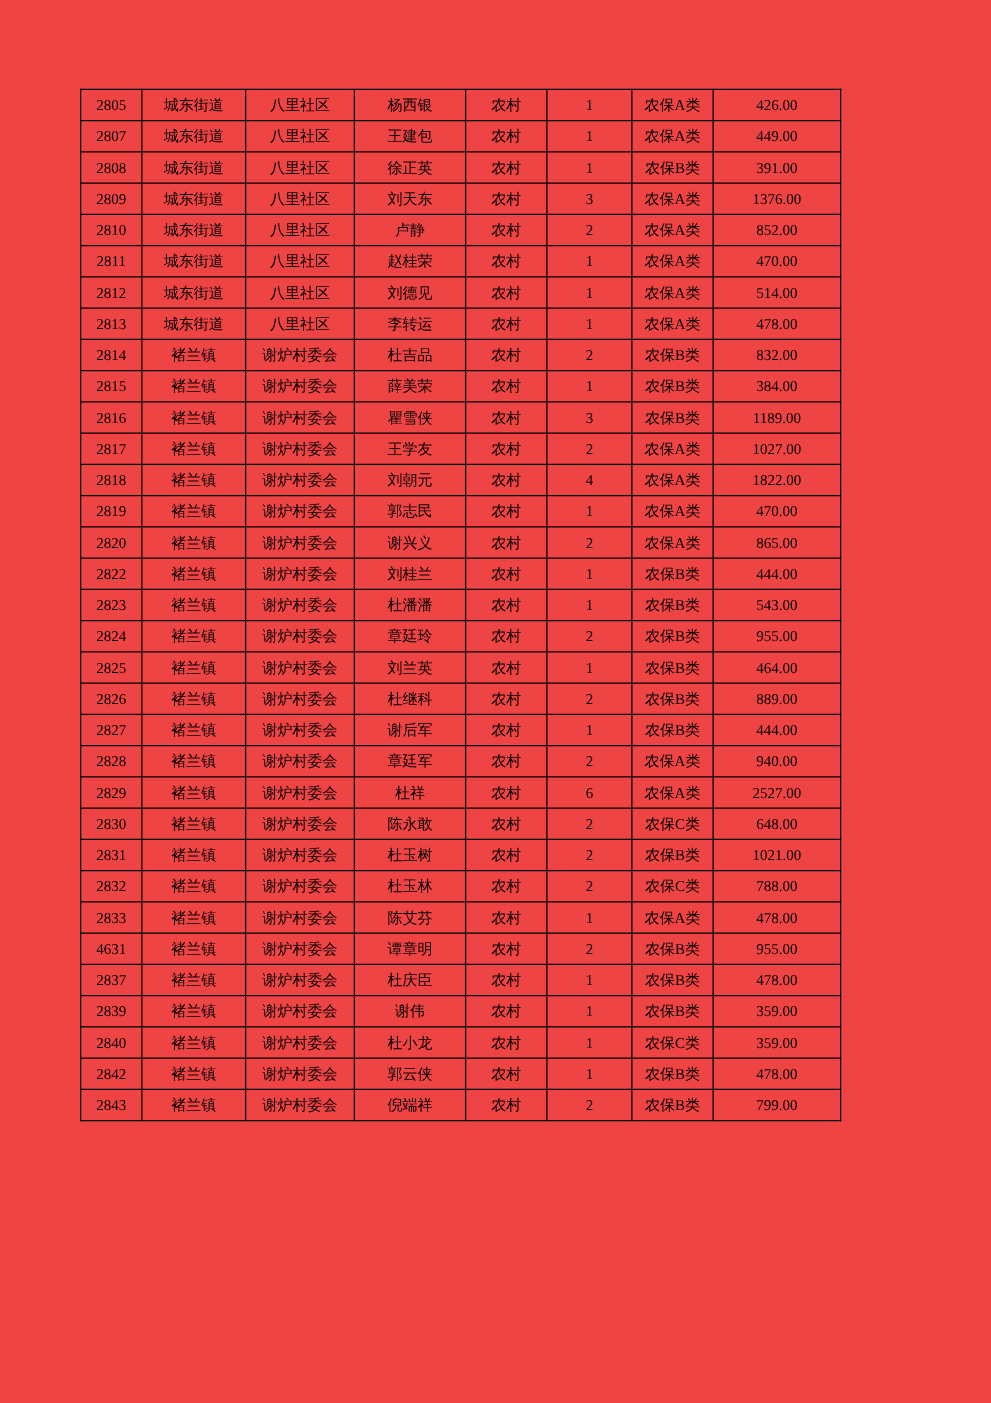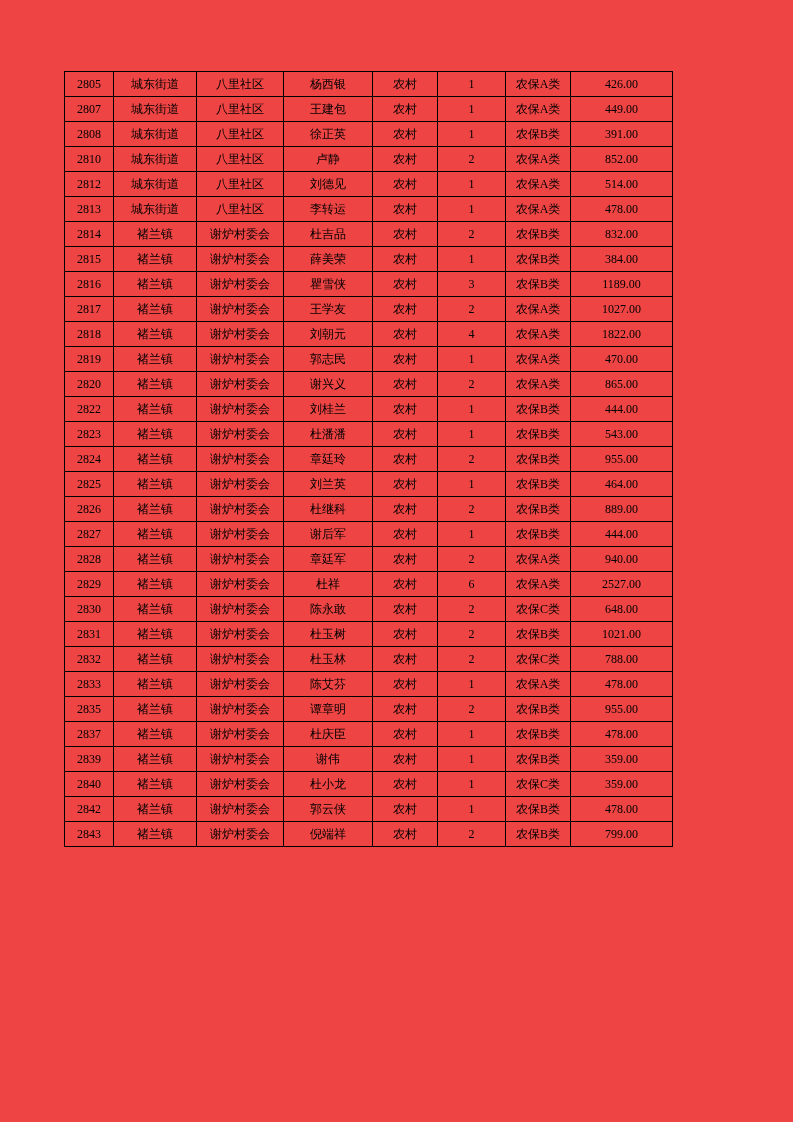--- a/index.html
+++ b/index.html
@@ -83,28 +83,48 @@
     <td>2808</td>
     <td>城东街道</td>
     <td>八里社区</td>
     <td>徐正英</td>
     <td>农村</td>
     <td>1</td>
     <td>农保B类</td>
     <td>391.00</td>
   </tr>
         <tr>
+    <td>2809</td>
+    <td>城东街道</td>
+    <td>八里社区</td>
+    <td>刘天东</td>
+    <td>农村</td>
+    <td>3</td>
+    <td>农保A类</td>
+    <td>1376.00</td>
+  </tr>
+        <tr>
     <td>2810</td>
     <td>城东街道</td>
     <td>八里社区</td>
     <td>卢静</td>
     <td>农村</td>
     <td>2</td>
     <td>农保A类</td>
     <td>852.00</td>
+  </tr>
+        <tr>
+    <td>2811</td>
+    <td>城东街道</td>
+    <td>八里社区</td>
+    <td>赵桂荣</td>
+    <td>农村</td>
+    <td>1</td>
+    <td>农保A类</td>
+    <td>470.00</td>
   </tr>
         <tr>
     <td>2812</td>
     <td>城东街道</td>
     <td>八里社区</td>
     <td>刘德见</td>
     <td>农村</td>
     <td>1</td>
     <td>农保A类</td>
     <td>514.00</td>
@@ -303,21 +323,21 @@
     <td>2833</td>
     <td>褚兰镇</td>
     <td>谢炉村委会</td>
     <td>陈艾芬</td>
     <td>农村</td>
     <td>1</td>
     <td>农保A类</td>
     <td>478.00</td>
   </tr>
         <tr>
-    <td>2835</td>
+    <td>4631</td>
     <td>褚兰镇</td>
     <td>谢炉村委会</td>
     <td>谭章明</td>
     <td>农村</td>
     <td>2</td>
     <td>农保B类</td>
     <td>955.00</td>
   </tr>
         <tr>
     <td>2837</td>

